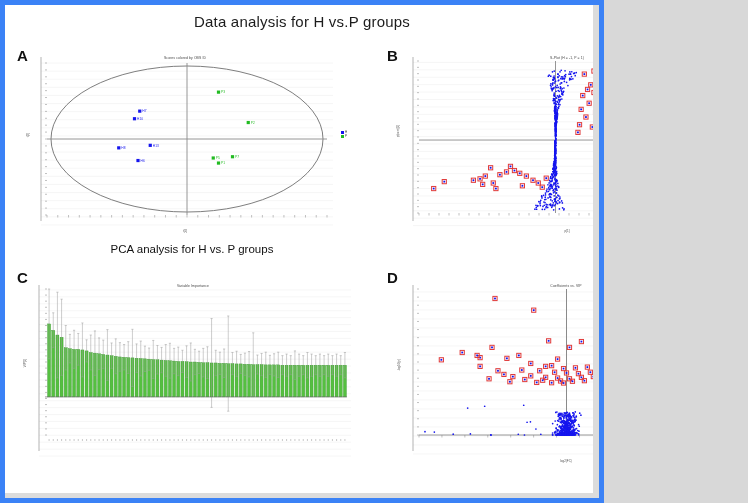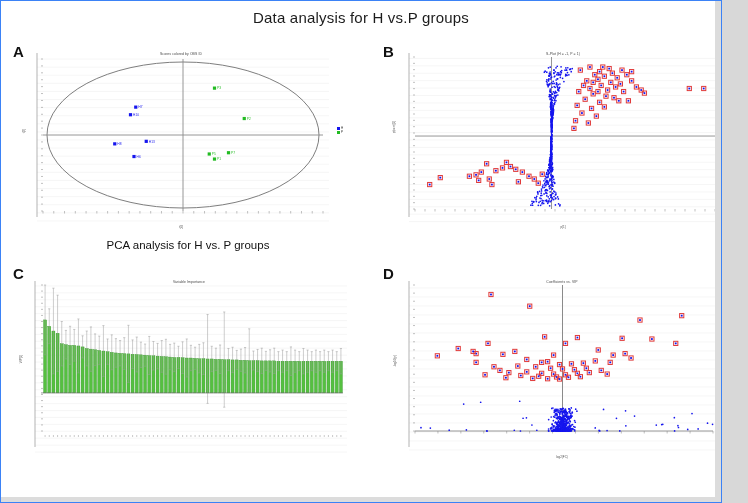--- a/index.html
+++ b/index.html
@@ -1,19 +1,19 @@
 <!DOCTYPE html>
 <html><head>
 <meta charset="utf-8">
 <style>
   html,body{margin:0;padding:0;background:#d8d8d8;}
   body{font-family:"Liberation Sans",sans-serif;}
   .figure{
-    position:relative;width:722px;height:503px;background:#ffffff;
-    box-sizing:border-box;border:1px solid #3b82f6;overflow:hidden;
+    position:relative;width:604px;height:503px;background:#ffffff;
+    box-sizing:border-box;border:5px solid #3b82f6;overflow:hidden;
   }
   .fig-title{
     position:absolute;left:0;top:8px;width:100%;text-align:center;
     font-size:15px;color:#1c1c1c;letter-spacing:.2px;
   }
   .panel{position:absolute;}
   .panel-letter{
     position:absolute;font-size:15px;font-weight:bold;color:#111;
   }
   .plot-caption{

